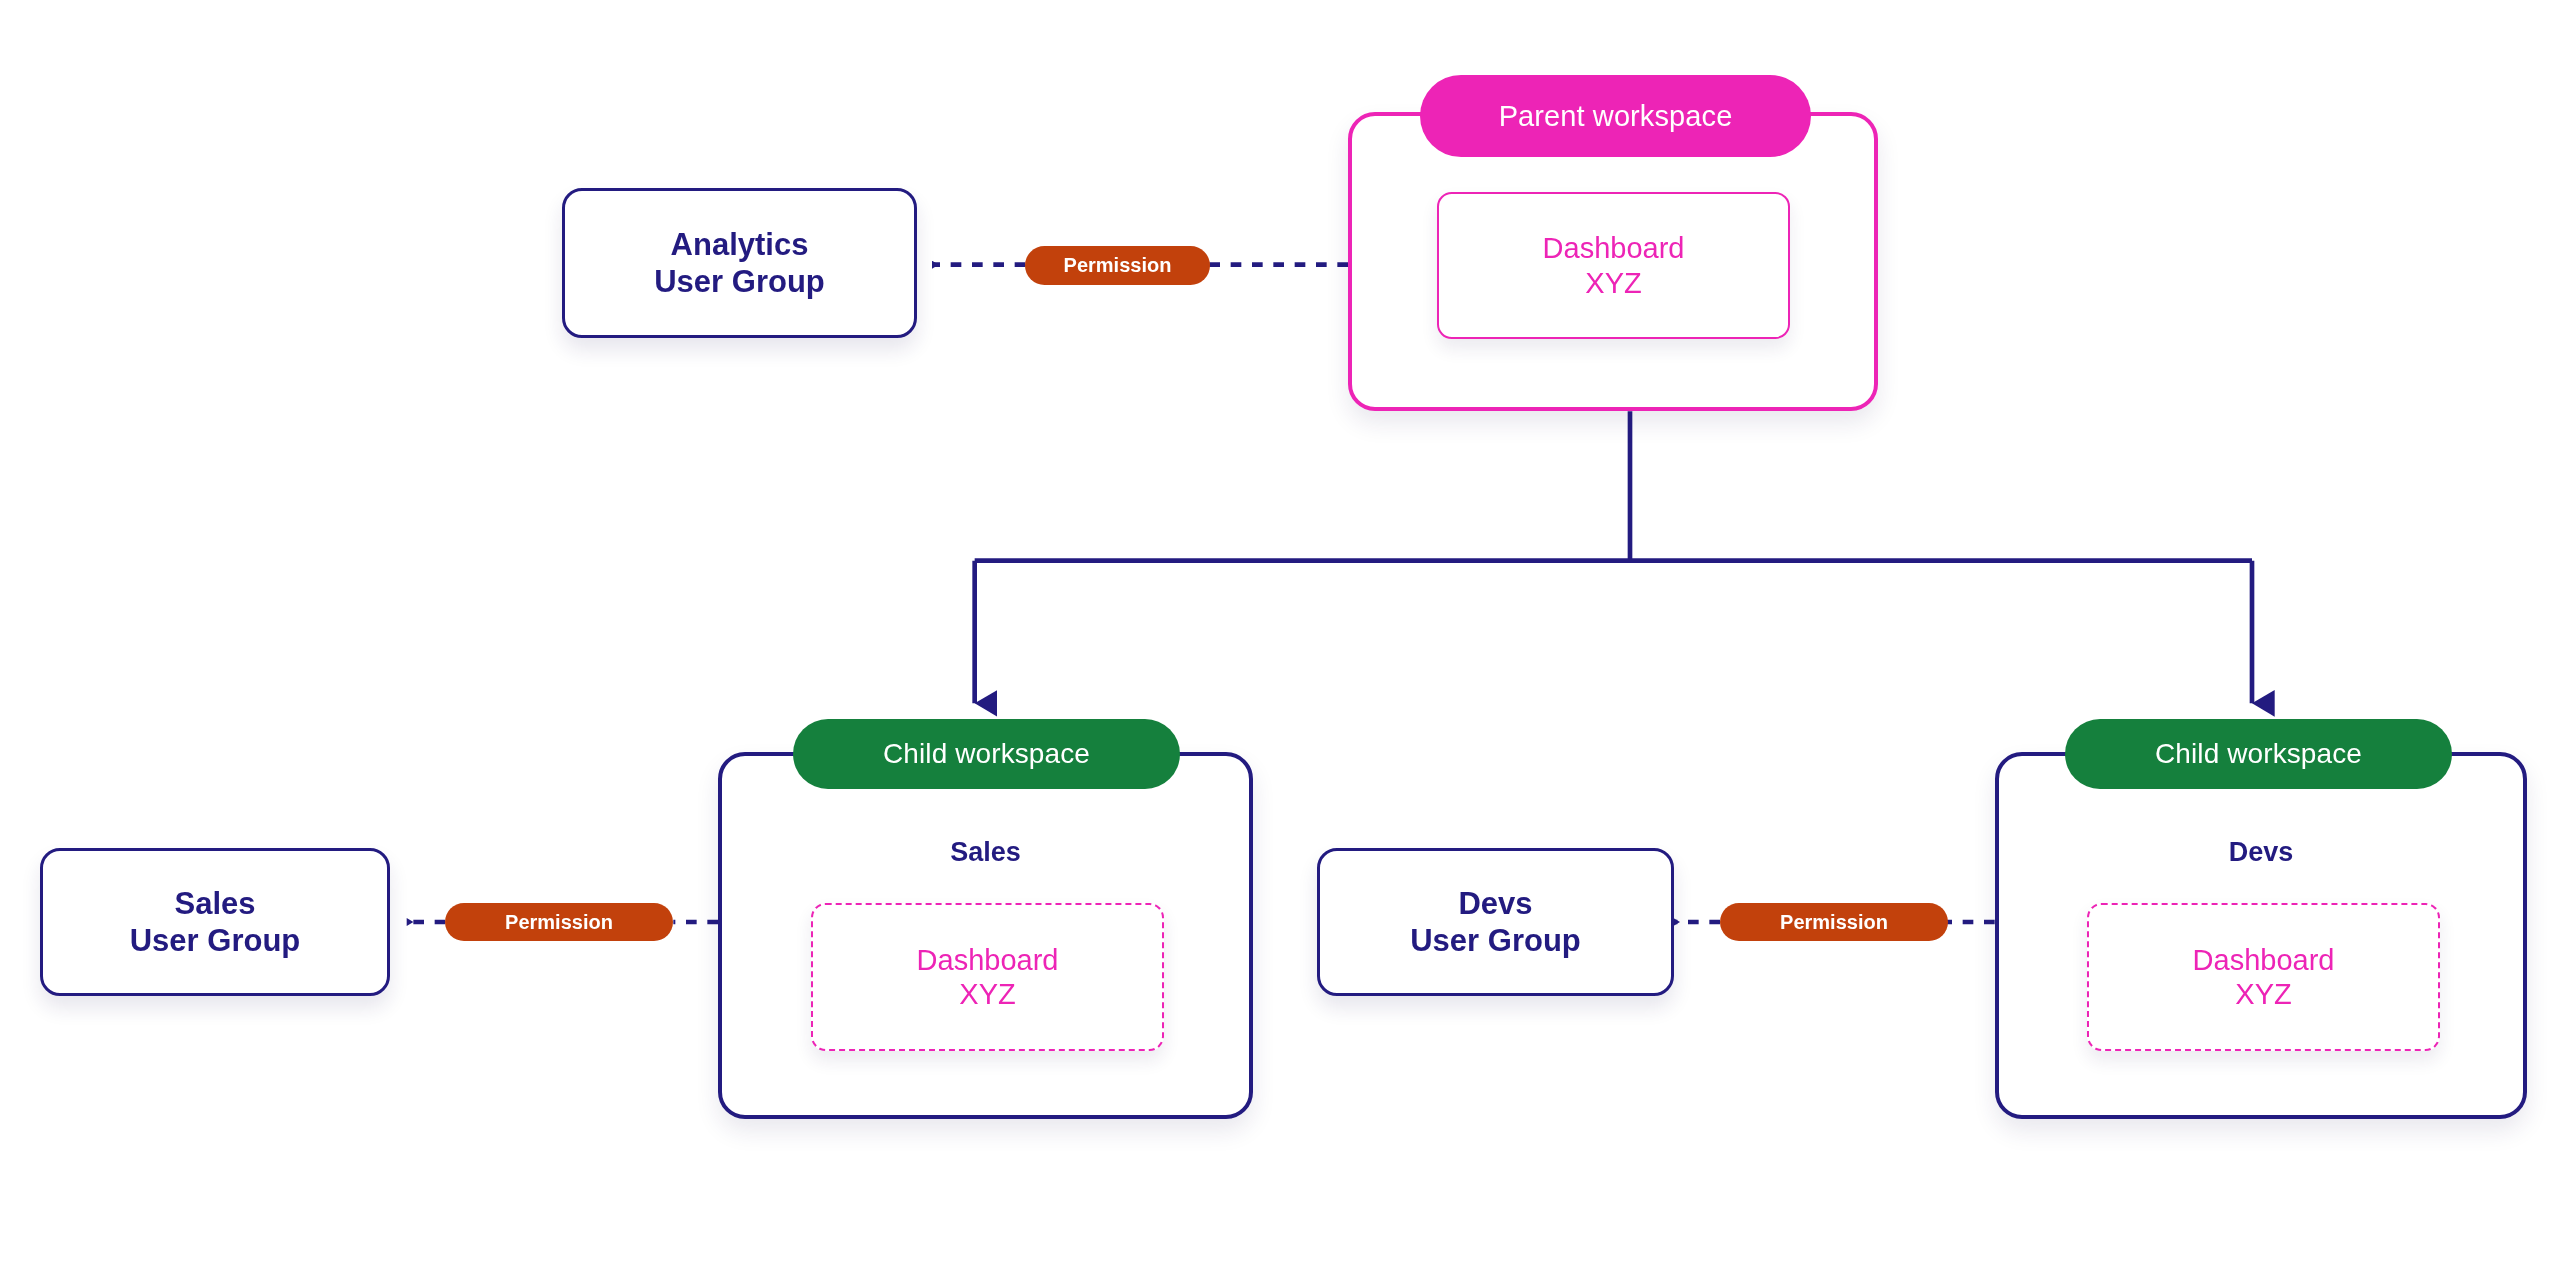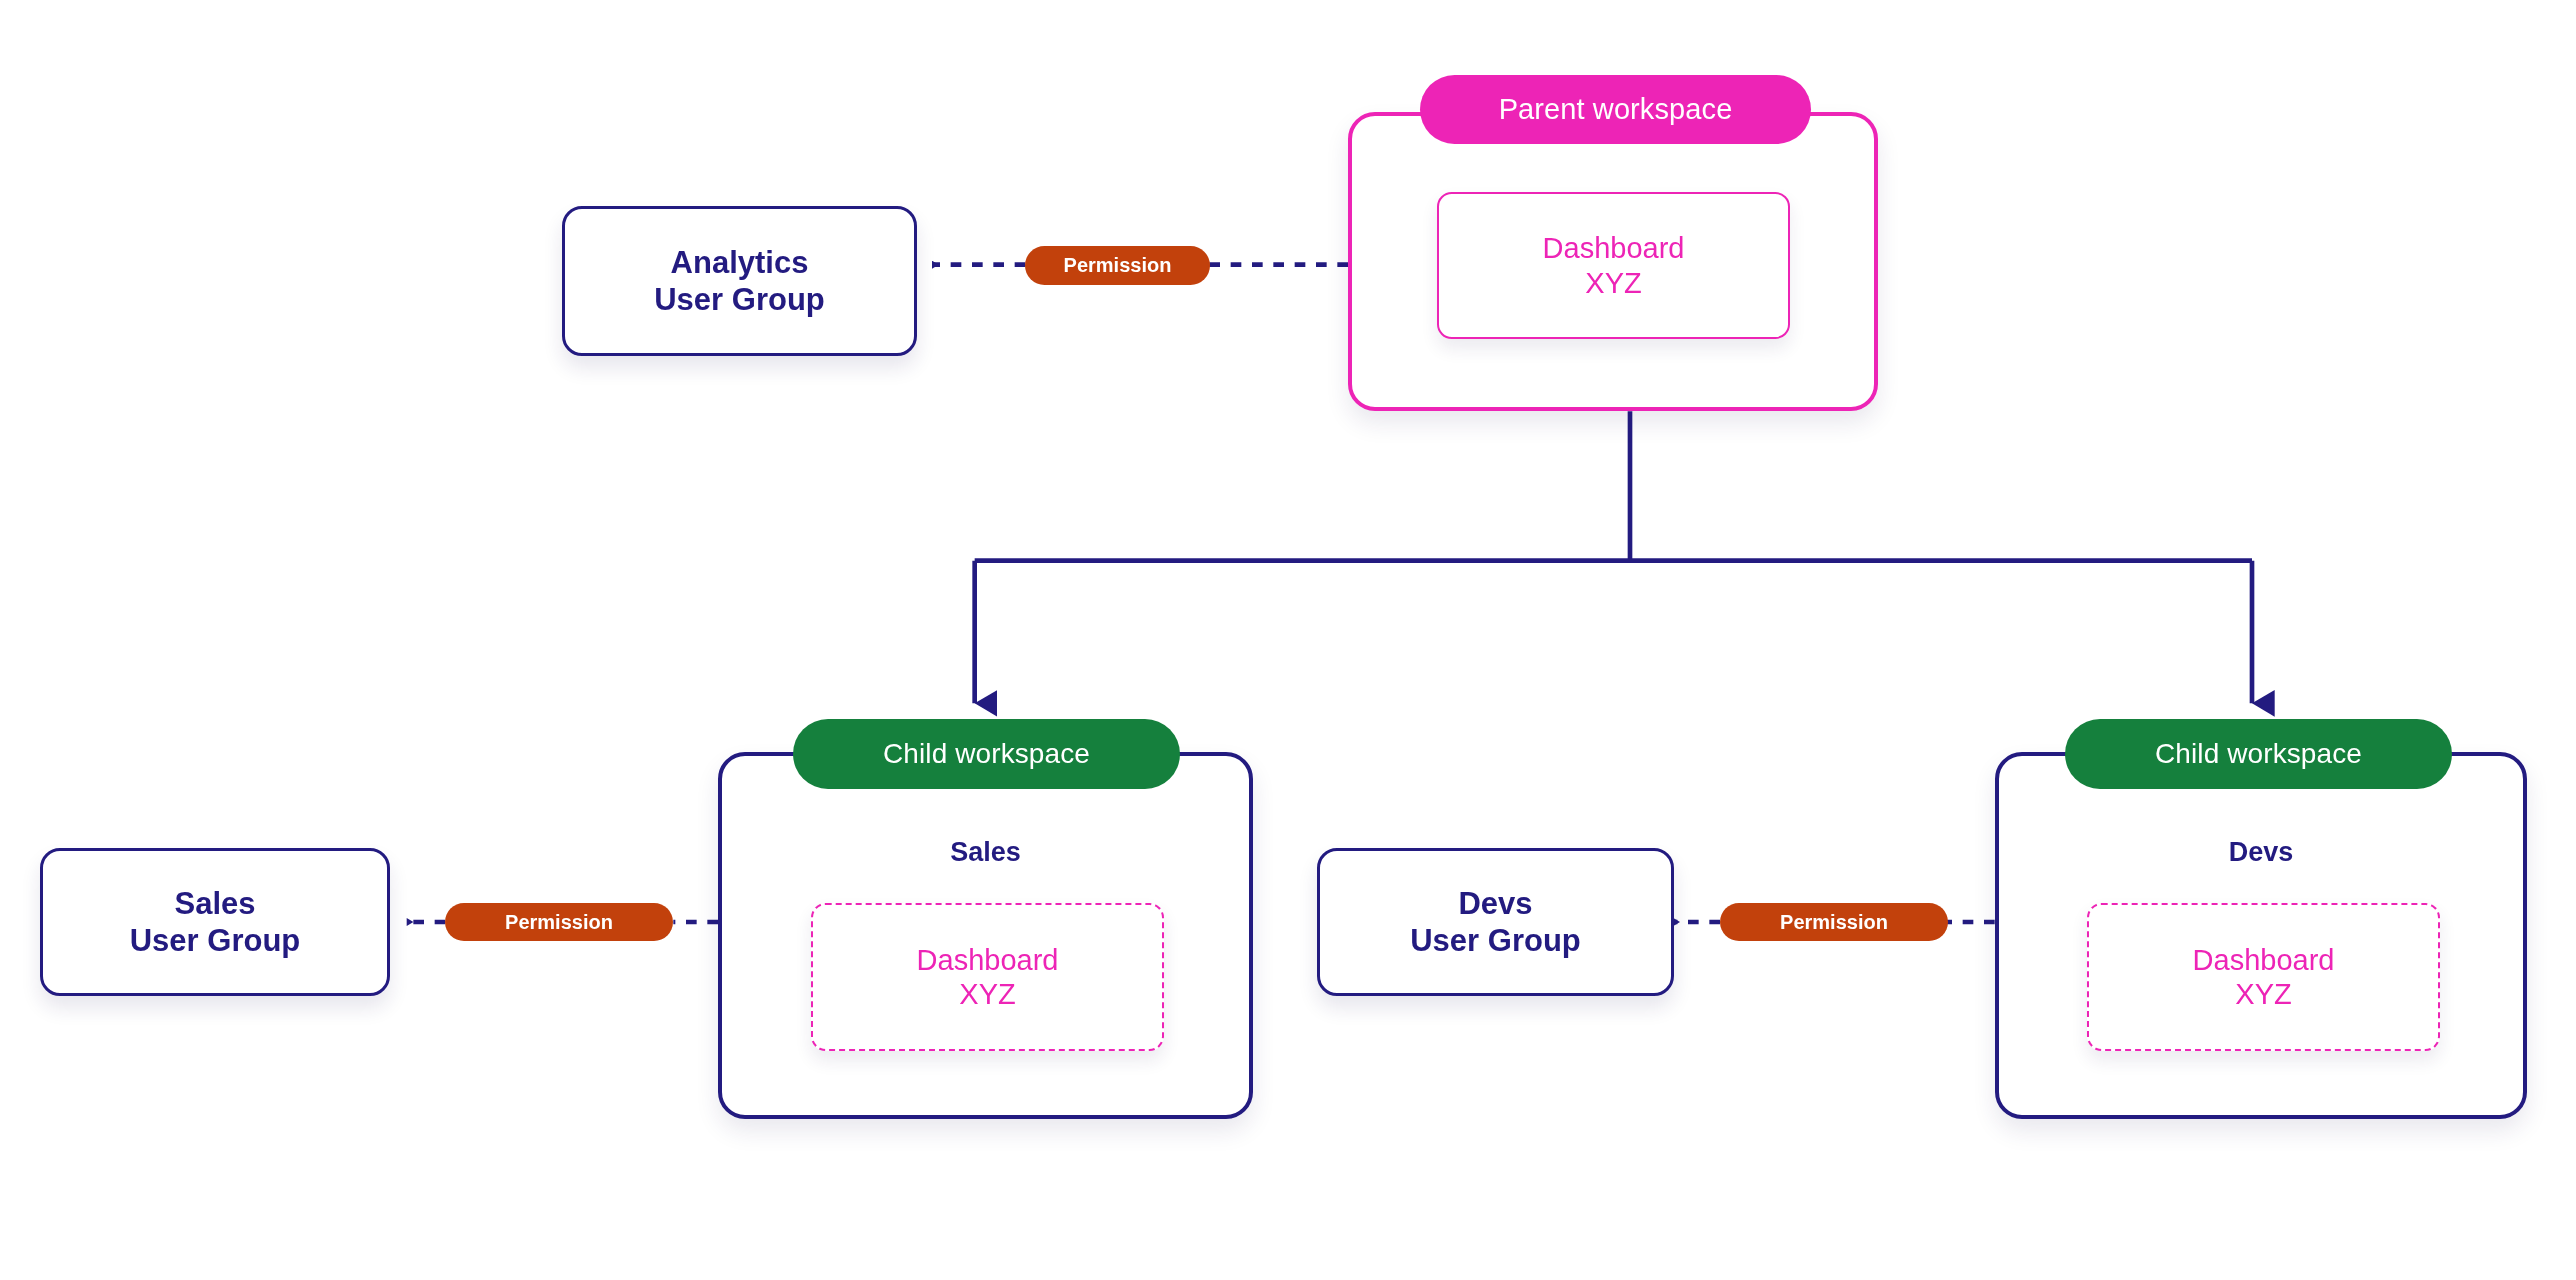--- a/index.html
+++ b/index.html
@@ -166,30 +166,30 @@
     </g>
 
     <g>
       <path d="M2992,1383 L2920,1383" stroke="#231B80" stroke-width="7" fill="none" stroke-dasharray="16 16"></path>
       <path d="M2580,1383 L2510,1383" stroke="#231B80" stroke-width="7" fill="none" stroke-dasharray="16 16" marker-end="url(#arrow-left-navy)"></path>
     </g>
   </svg>
 
   <div class="ws-card parent" style="left:1348px; top:112px; width:530px; height:299px;"></div>
 
-  <div class="ws-pill parent" style="left:1420px; top:75px; width:391px; height:69px;">
+  <div class="ws-pill parent" style="left:1420px; top:75px; width:391px; height:82px;">
     <span>Parent workspace</span>
   </div>
 
   <div class="dash-box solid" style="left:1437px; top:192px; width:353px; height:147px;">
     <span>Dashboard</span>
     <span>XYZ</span>
   </div>
 
-  <div class="ug-box" style="left:562px; top:206px; width:355px; height:150px;">
+  <div class="ug-box" style="left:562px; top:188px; width:355px; height:150px;">
     <span>Analytics</span>
     <span>User Group</span>
   </div>
 
   <div class="perm-pill" style="left:1025px; top:246px; width:185px; height:39px;">
     <span>Permission</span>
   </div>
 
   <div class="ws-card child" style="left:718px; top:752px; width:535px; height:367px;"></div>
 

